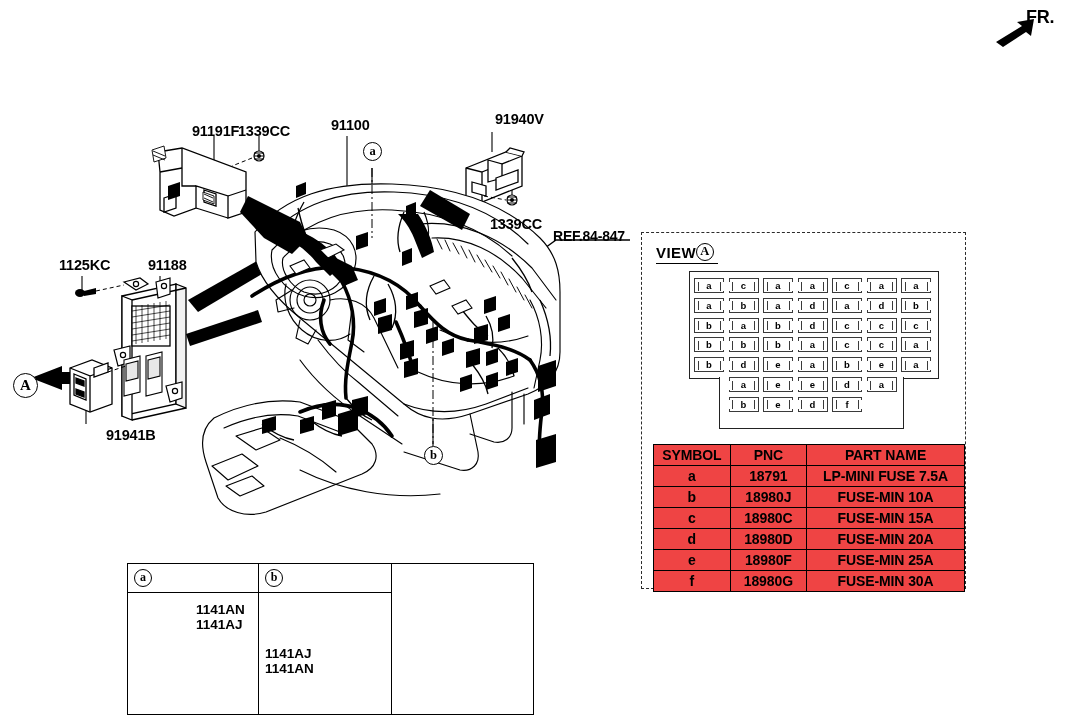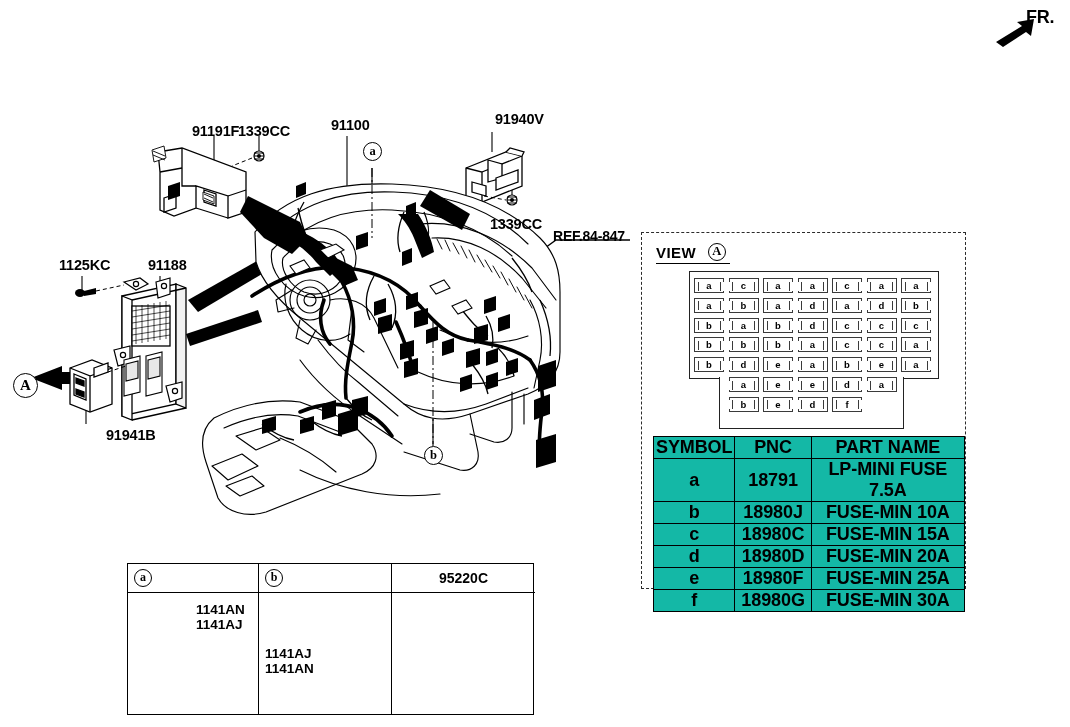--- a/index.html
+++ b/index.html
@@ -77,21 +77,21 @@
     left: 14px;
     top: 10px;
     font-size: 15px;
     font-weight: 700;
     letter-spacing: 0.4px;
     border-bottom: 1.6px solid #000;
     padding-bottom: 2px;
     padding-right: 4px;
     display: flex;
     align-items: center;
-    gap: 12px;
+    gap: 0;
   }
   #view-title .circ-inline {
     display: inline-block;
     width: 18px;
     height: 18px;
     border: 1.4px solid #000;
     border-radius: 50%;
     font-size: 12.5px;
     line-height: 15.5px;
     text-align: center;
@@ -159,25 +159,25 @@
     width: 3px;
     height: 9px;
     background: #fff;
   }
   .fuse-cell::before { left: -0.5px; border-right: 1.1px solid #3a3a3a; border-top: none; border-bottom: none; }
   .fuse-cell::after  { right: -0.5px; border-left: 1.1px solid #3a3a3a; }
   
   #legend-table {
     position: absolute;
     left: 11px;
-    top: 203px;
+    top: 211px;
     border-collapse: collapse;
-    font-size: 18px;
-    font-weight: 700;
-    background: #14b8a6;
+    font-size: 14px;
+    font-weight: 700;
+    background: #ef4444;
   }
   #legend-table th, #legend-table td {
     border: 1.3px solid #000;
     text-align: center;
     height: 20px;
     padding: 0 2px;
     font-weight: 700;
     font-family: "Liberation Sans", sans-serif;
     letter-spacing: -0.1px;
   }
@@ -771,21 +771,16 @@
     </div>
 
     <div class="detail-col" id="dcol-b">
       <div class="detail-head">
         <span class="circ-inline">b</span>
       </div>
       <div class="detail-note" style="left:6px; top:82px;">1141AJ
 1141AN</div>
     </div>
 
-    <div class="detail-col" id="dcol-c">
-      <div class="detail-head">
-        <span class="head-text">95220C</span>
-      </div>
-    </div>
 
   </div>
 
 </div>
 
 </body></html>

